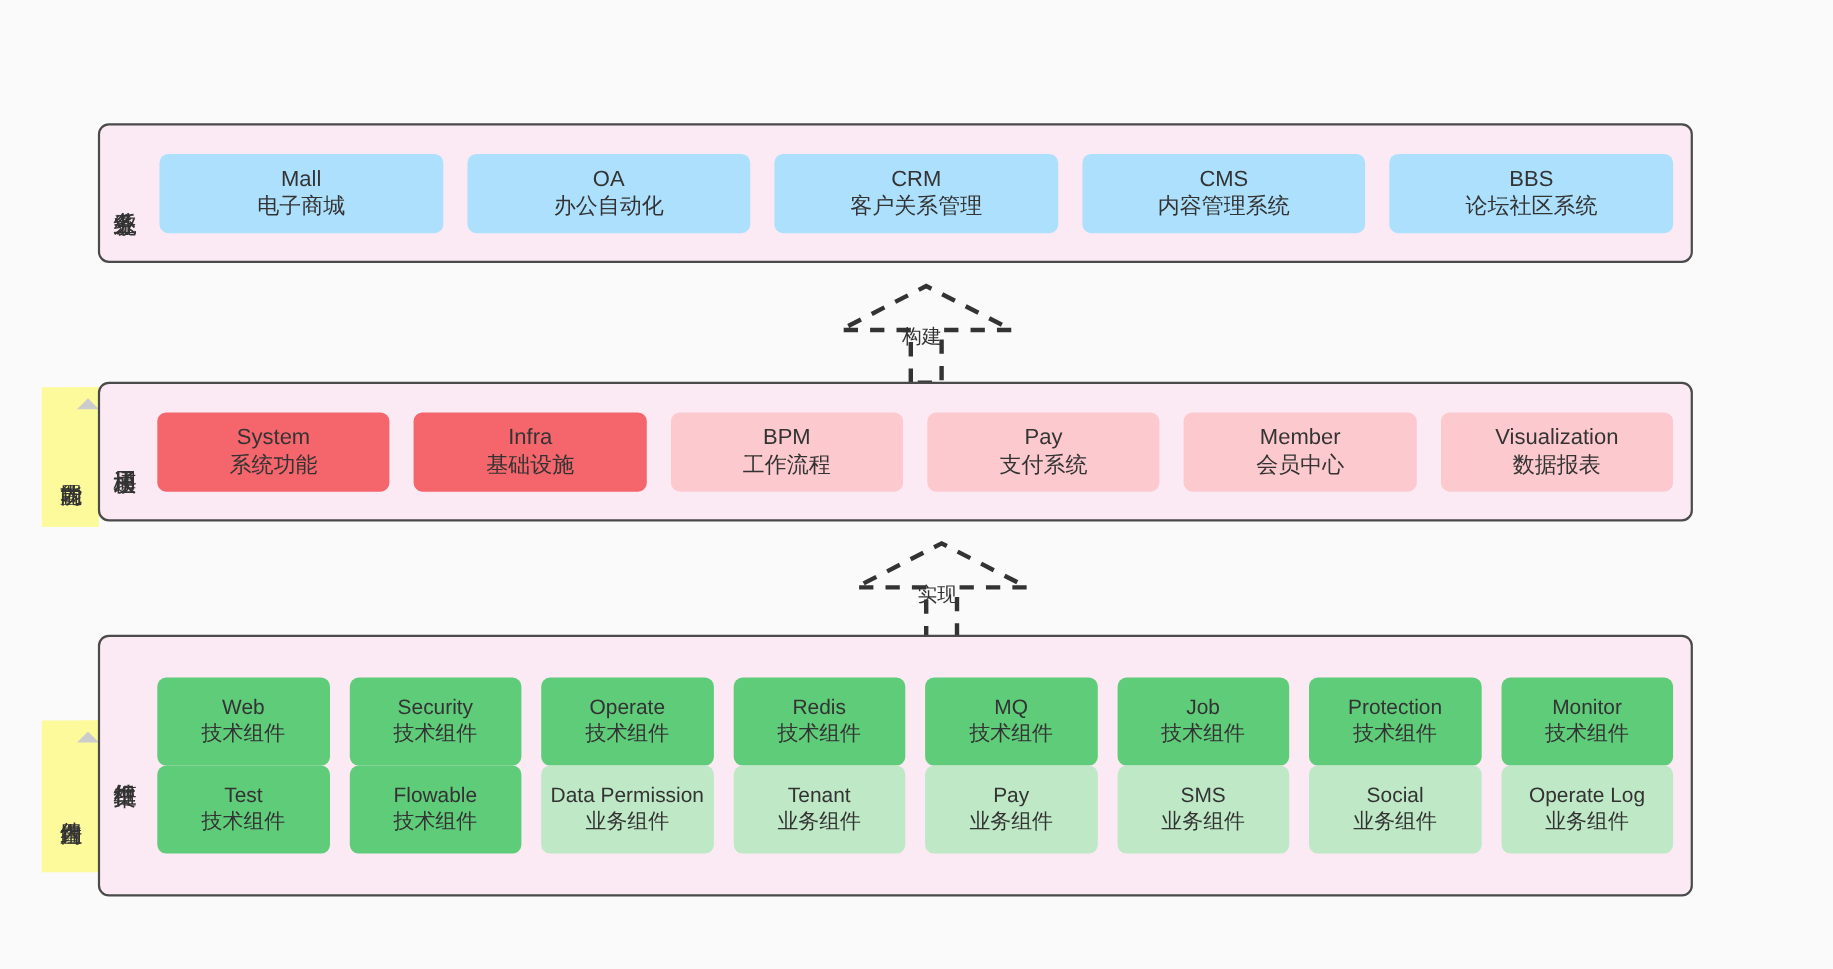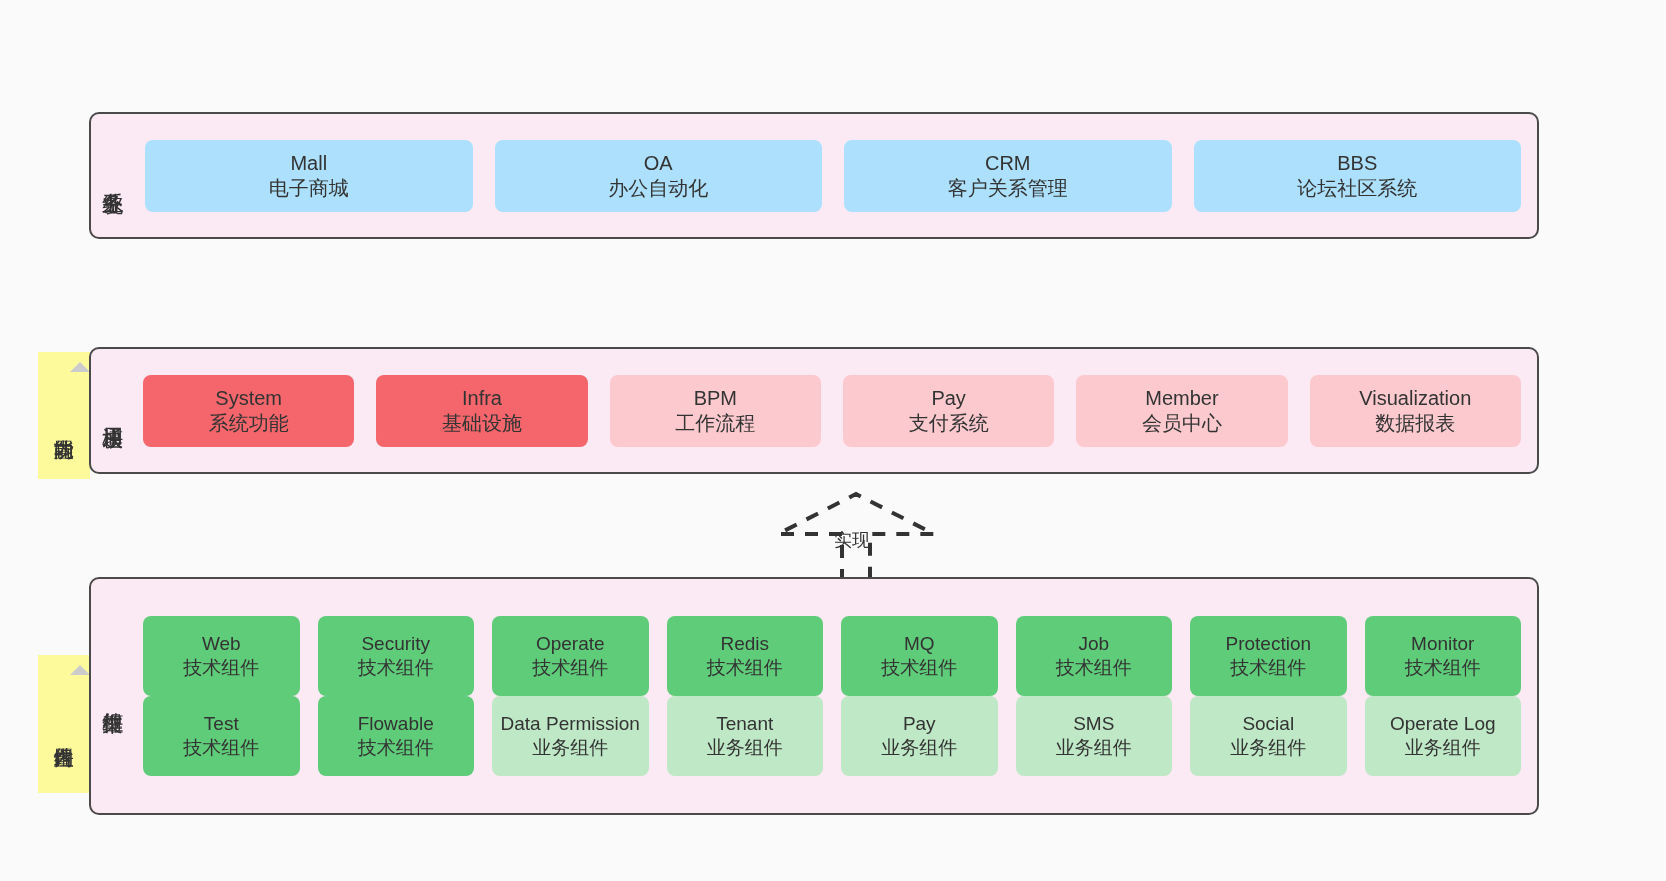--- a/index.html
+++ b/index.html
@@ -164,27 +164,37 @@
         </div>
         <div class="card c-blue">
           <span class="l1">OA</span>
           <span class="l2">办公自动化</span>
         </div>
         <div class="card c-blue">
           <span class="l1">CRM</span>
           <span class="l2">客户关系管理</span>
         </div>
         <div class="card c-blue">
+          <span class="l1">CMS</span>
+          <span class="l2">内容管理系统</span>
+        </div>
+        <div class="card c-blue">
           <span class="l1">BBS</span>
           <span class="l2">论坛社区系统</span>
         </div>
       </div>
     </div>
   </div>
 
+  <div class="arrow" id="arrow-build">
+    <svg width="180" height="100" viewBox="0 0 180 100">
+      <path d="M 76 92 L 76 44 L 12 44 L 90 4 L 168 44 L 104 44 L 104 92 Z" fill="none" stroke="#333" stroke-width="4" stroke-dasharray="13 11" stroke-linecap="butt"></path>
+    </svg>
+    <div class="arrow-label">构建</div>
+  </div>
 
   <div class="note" id="note-common">
     <span class="fold"></span>
     <span>内置功能</span>
   </div>
   <div class="layer" id="layer-common">
     <div class="layer-title">通用模块</div>
     <div class="cards">
       <div class="card-row">
         <div class="card c-red">

